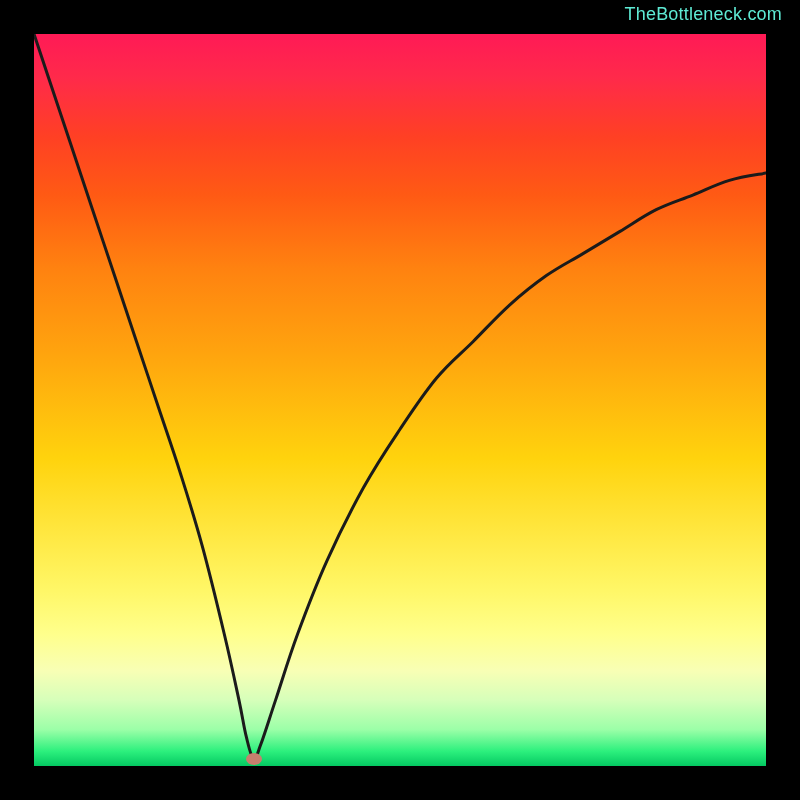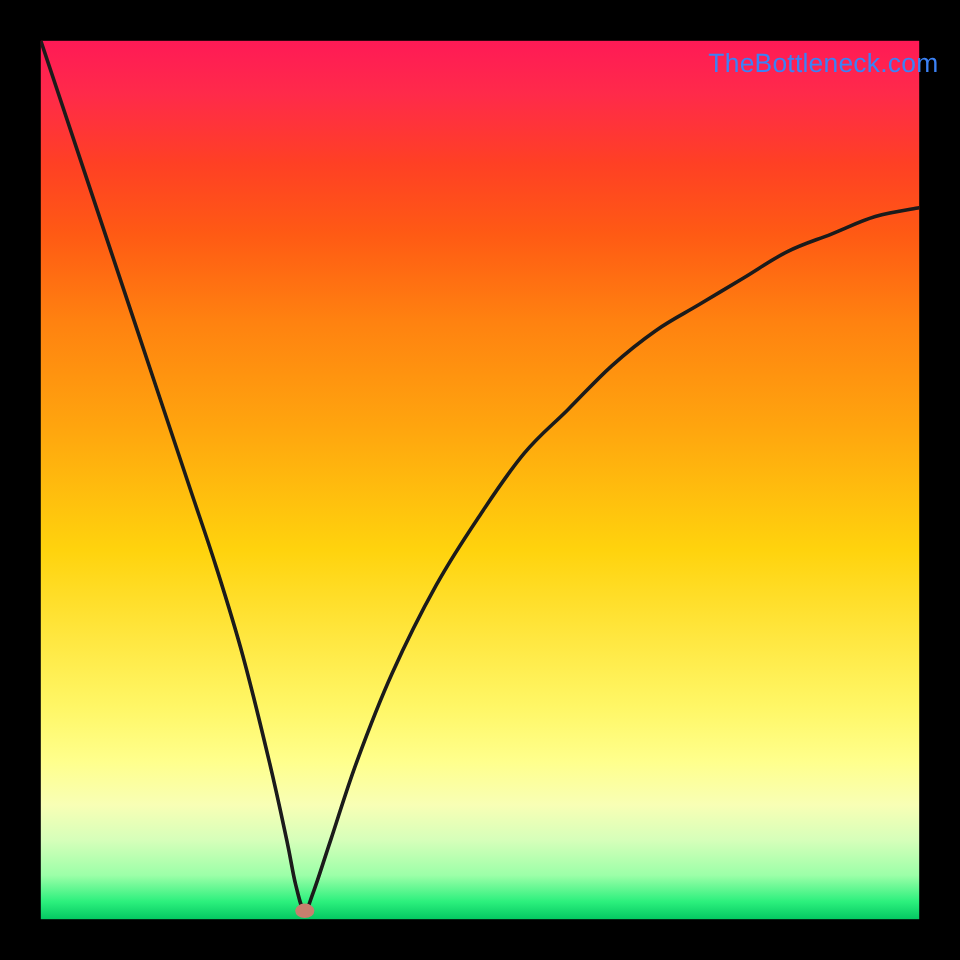--- a/index.html
+++ b/index.html
@@ -43,26 +43,25 @@
       #d6ffba 91%,
       #9cffa8 95%,
       #2cf07d 98%,
       #04c962 100%
     );
   }
   .watermark {
     position: absolute;
     top: 4px;
     right: 18px;
-    color: #3b82f6;
-    font-size: 22px;
+    color: #5eead4;
+    font-size: 18px;
     letter-spacing: 0.2px;
     font-weight: 500;
     user-select: none;
-    margin-top: 36px;
   }
   svg.curve {
     position: absolute;
     left: 0;
     top: 0;
     width: 732px;
     height: 732px;
     overflow: visible;
   }
   .marker {

